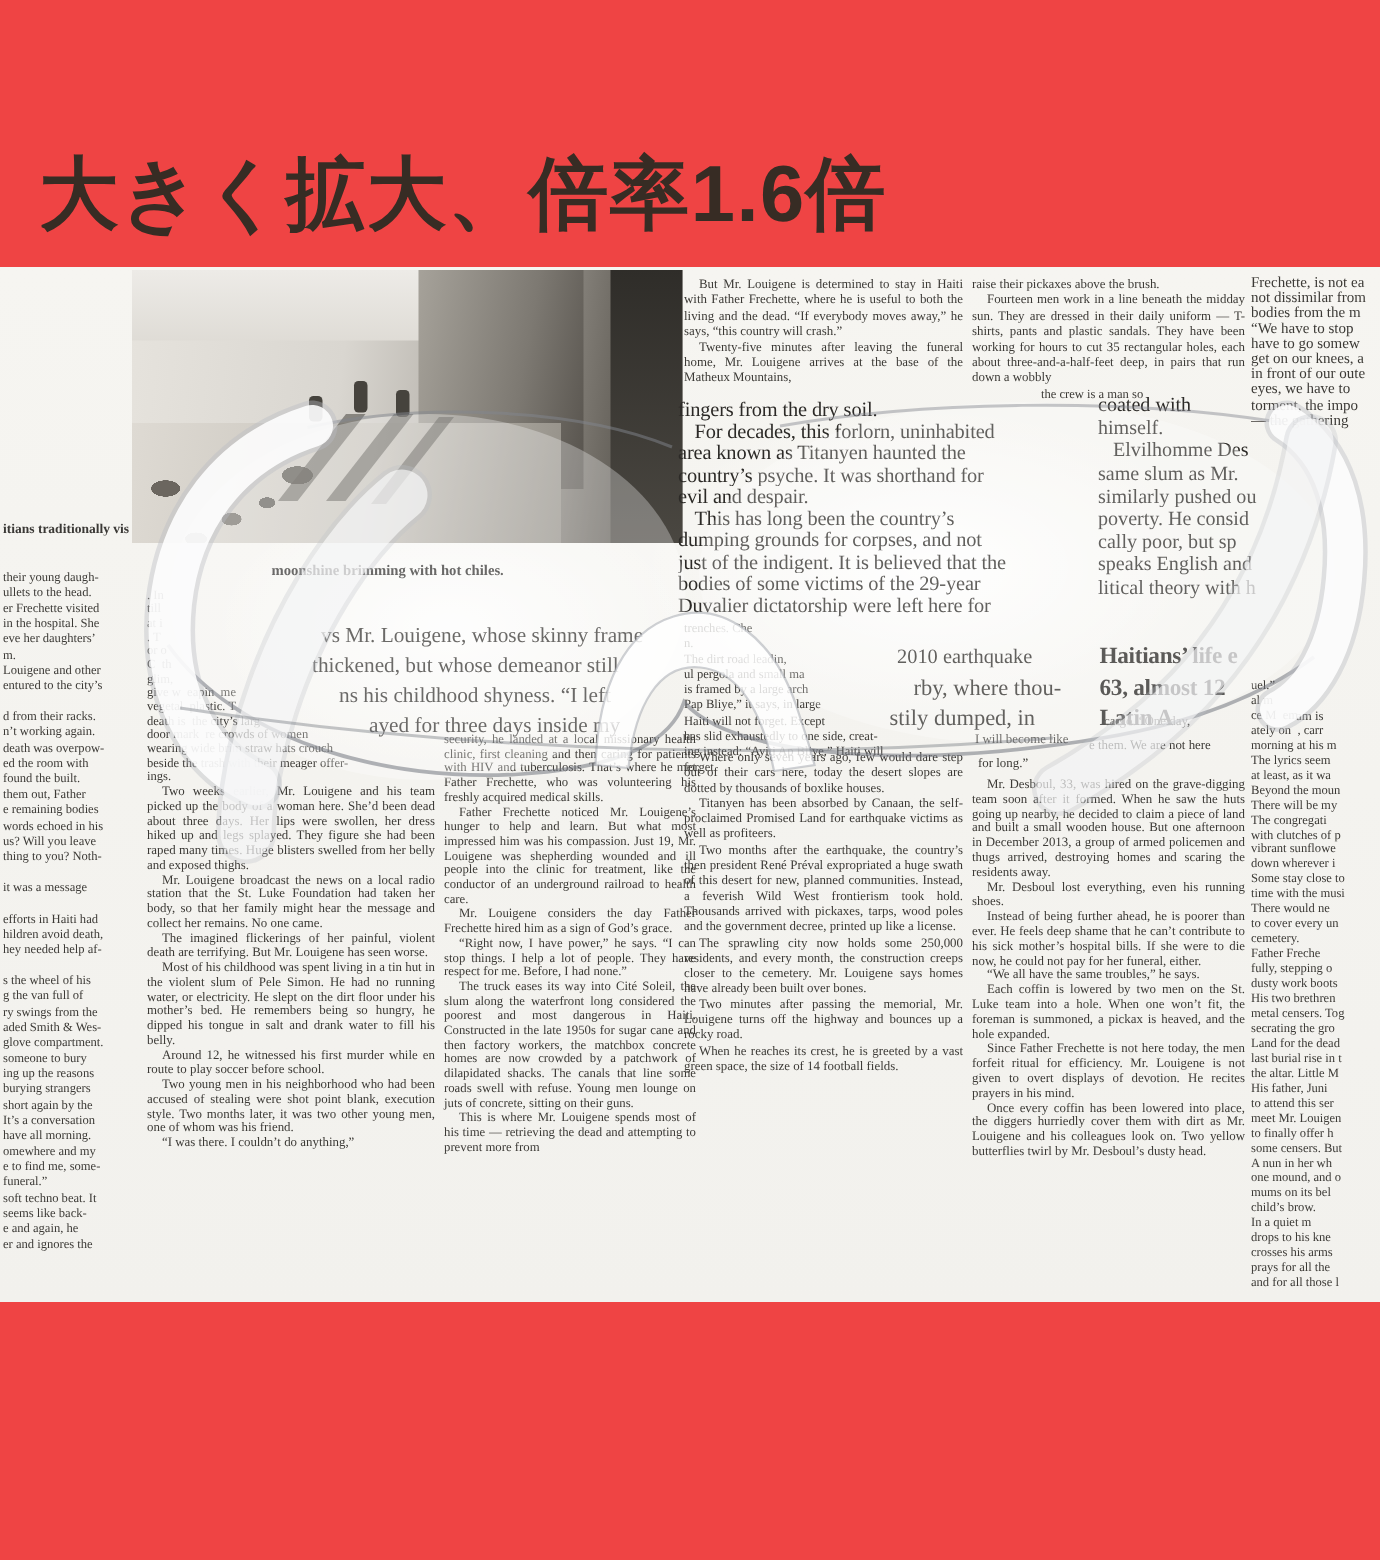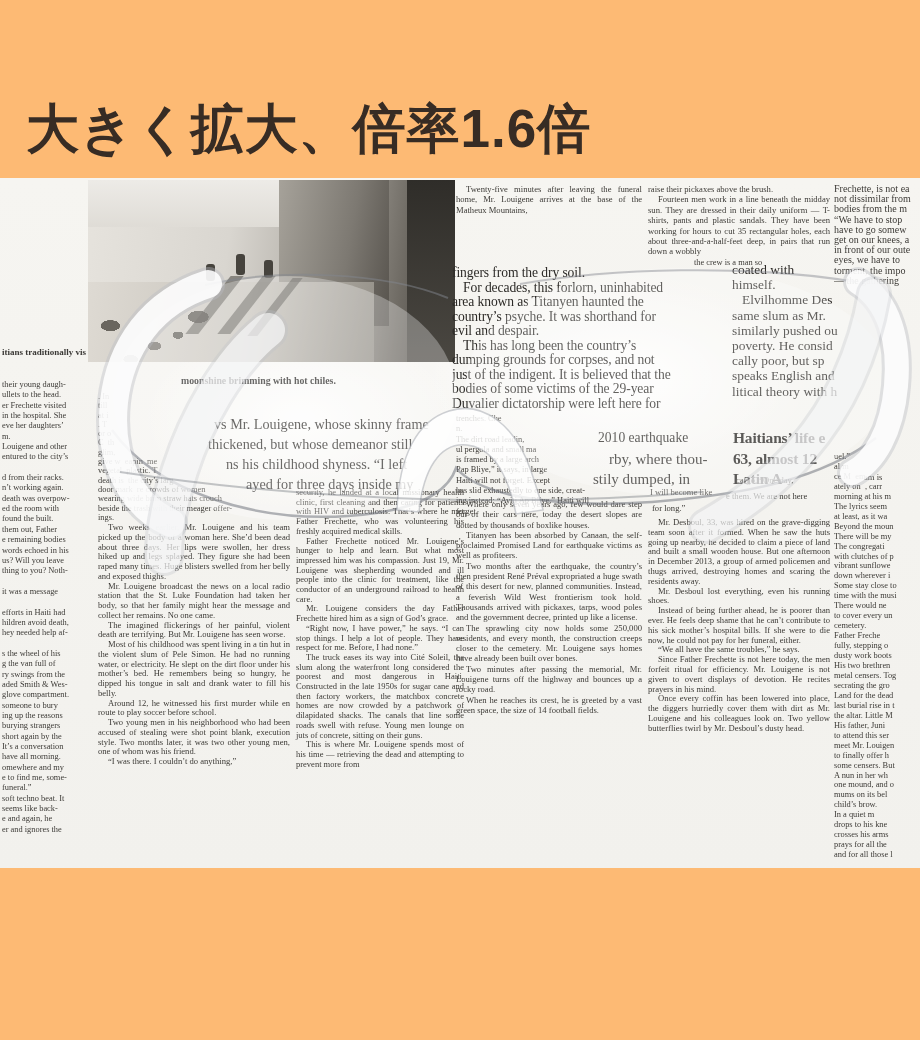--- a/index.html
+++ b/index.html
@@ -1,16 +1,16 @@
 <!DOCTYPE html>
 <html><head>
 <meta charset="utf-8">
 <style>
   html,body{margin:0;padding:0;background:#fff}
-  #canvas{position:relative;width:920px;height:1040px;background:#fdba74;overflow:hidden;
+  #canvas{position:relative;width:920px;height:1040px;background:#ef4444;overflow:hidden;
           font-family:"Liberation Serif",serif;color:#3b3936}
 
   
   #headline{position:absolute;left:26px;top:94px;font-family:"Liberation Sans",sans-serif;
             font-weight:900;font-size:53px;letter-spacing:1px;color:#372c24;white-space:nowrap}
 
   
   #paper{position:absolute;left:0;top:178px;width:920px;height:690px;
          background:
            radial-gradient(270px 150px at 620px 200px, rgba(255,255,255,.95), rgba(255,255,255,0) 72%),
@@ -183,20 +183,21 @@
     </div>
   <div id="col3" class="np paras cont">
       <div class="para">security, he landed at a local missionary health clinic, first cleaning and then caring for patients with HIV and tuberculosis. That’s where he met Father Frechette, who was volunteering his freshly acquired medical skills.</div>
       <div class="para">Father Frechette noticed Mr. Louigene’s hunger to help and learn. But what most impressed him was his compassion. Just 19, Mr. Louigene was shepherding wounded and ill people into the clinic for treatment, like the conductor of an underground railroad to health care.</div>
       <div class="para">Mr. Louigene considers the day Father Frechette hired him as a sign of God’s grace.</div>
       <div class="para">“Right now, I have power,” he says. “I can stop things. I help a lot of people. They have respect for me. Before, I had none.”</div>
       <div class="para">The truck eases its way into Cité Soleil, the slum along the waterfront long considered the poorest and most dangerous in Haiti. Constructed in the late 1950s for sugar cane and then factory workers, the matchbox concrete homes are now crowded by a patchwork of dilapidated shacks. The canals that line some roads swell with refuse. Young men lounge on juts of concrete, sitting on their guns.</div>
       <div class="para">This is where Mr. Louigene spends most of his time — retrieving the dead and attempting to prevent more from</div>
     </div>
   <div id="col4top" class="np paras">
+      <div class="para">But Mr. Louigene is determined to stay in Haiti with Father Frechette, where he is useful to both the living and the dead. “If everybody moves away,” he says, “this country will crash.”</div>
       <div class="para">Twenty-five minutes after leaving the funeral home, Mr. Louigene arrives at the base of the Matheux Mountains,</div>
     </div>
   <div id="col4mid" class="np lines">
       <div class="ln">trenches. Che</div>
       <div class="ln">n.</div>
       <div class="ln">The dirt road leadin,</div>
       <div class="ln">ul pergola and small ma</div>
       <div class="ln">is framed by a large arch</div>
       <div class="ln">Pap Bliye,” it says, in large</div>
       <div class="ln">Haiti will not forget. Except</div>
@@ -214,20 +215,21 @@
     </div>
   <div id="col5top" class="np paras cont">
       <div class="para">raise their pickaxes above the brush.</div>
       <div class="para">Fourteen men work in a line beneath the midday sun. They are dressed in their daily uniform — T-shirts, pants and plastic sandals. They have been working for hours to cut 35 rectangular holes, each about three-and-a-half-feet deep, in pairs that run down a wobbly</div>
     </div>
   <div id="col5" class="np paras">
       <div class="para">Mr. Desboul, 33, was hired on the grave-digging team soon after it formed. When he saw the huts going up nearby, he decided to claim a piece of land and built a small wooden house. But one afternoon in December 2013, a group of armed policemen and thugs arrived, destroying homes and scaring the residents away.</div>
       <div class="para">Mr. Desboul lost everything, even his running shoes.</div>
       <div class="para">Instead of being further ahead, he is poorer than ever. He feels deep shame that he can’t contribute to his sick mother’s hospital bills. If she were to die now, he could not pay for her funeral, either.</div>
       <div class="para">“We all have the same troubles,” he says.</div>
+      <div class="para">Each coffin is lowered by two men on the St. Luke team into a hole. When one won’t fit, the foreman is summoned, a pickax is heaved, and the hole expanded.</div>
       <div class="para">Since Father Frechette is not here today, the men forfeit ritual for efficiency. Mr. Louigene is not given to overt displays of devotion. He recites prayers in his mind.</div>
       <div class="para">Once every coffin has been lowered into place, the diggers hurriedly cover them with dirt as Mr. Louigene and his colleagues look on. Two yellow butterflies twirl by Mr. Desboul’s dusty head.</div>
     </div>
   <div id="col6top" class="np lines">
       <div class="ln">Frechette, is not ea</div>
       <div class="ln">not dissimilar from</div>
       <div class="ln">bodies from the m</div>
       <div class="ln">“We have to stop</div>
       <div class="ln">have to go somew</div>
       <div class="ln">get on our knees, a</div>

